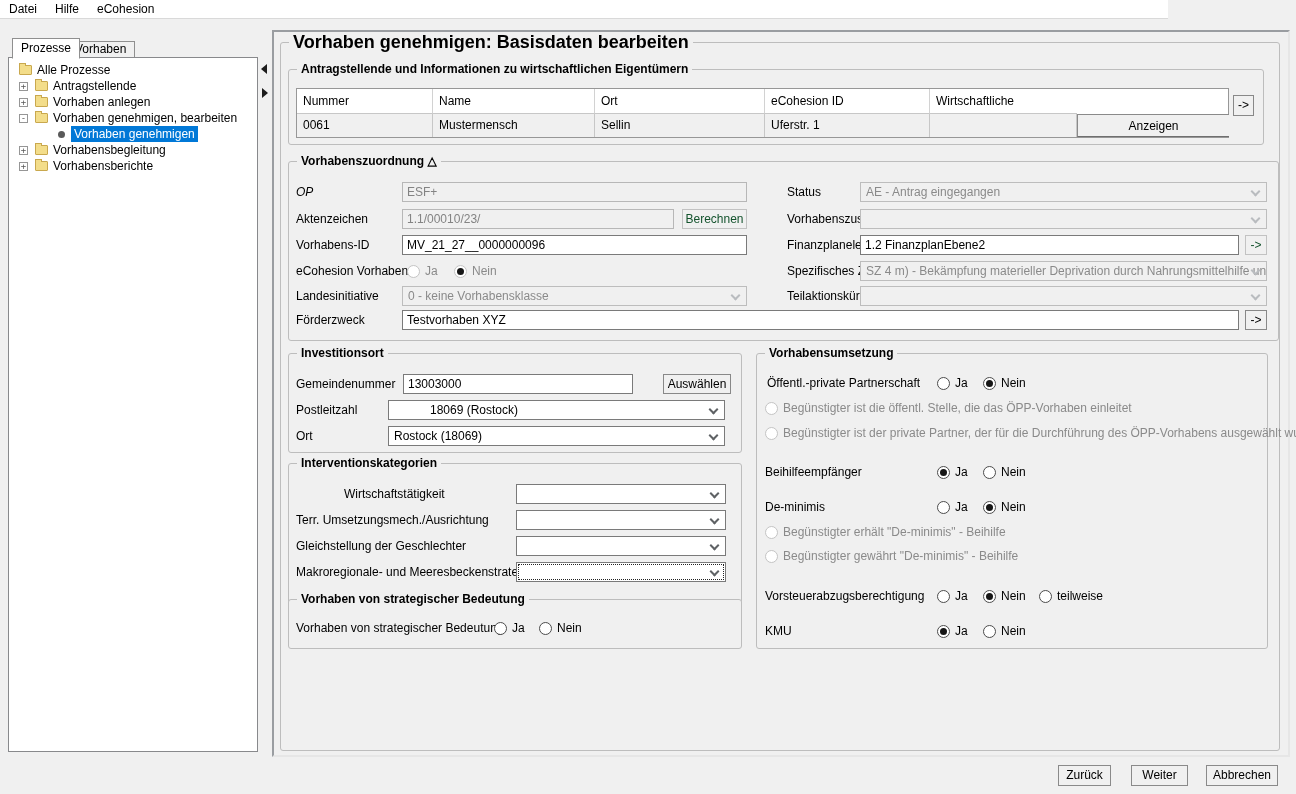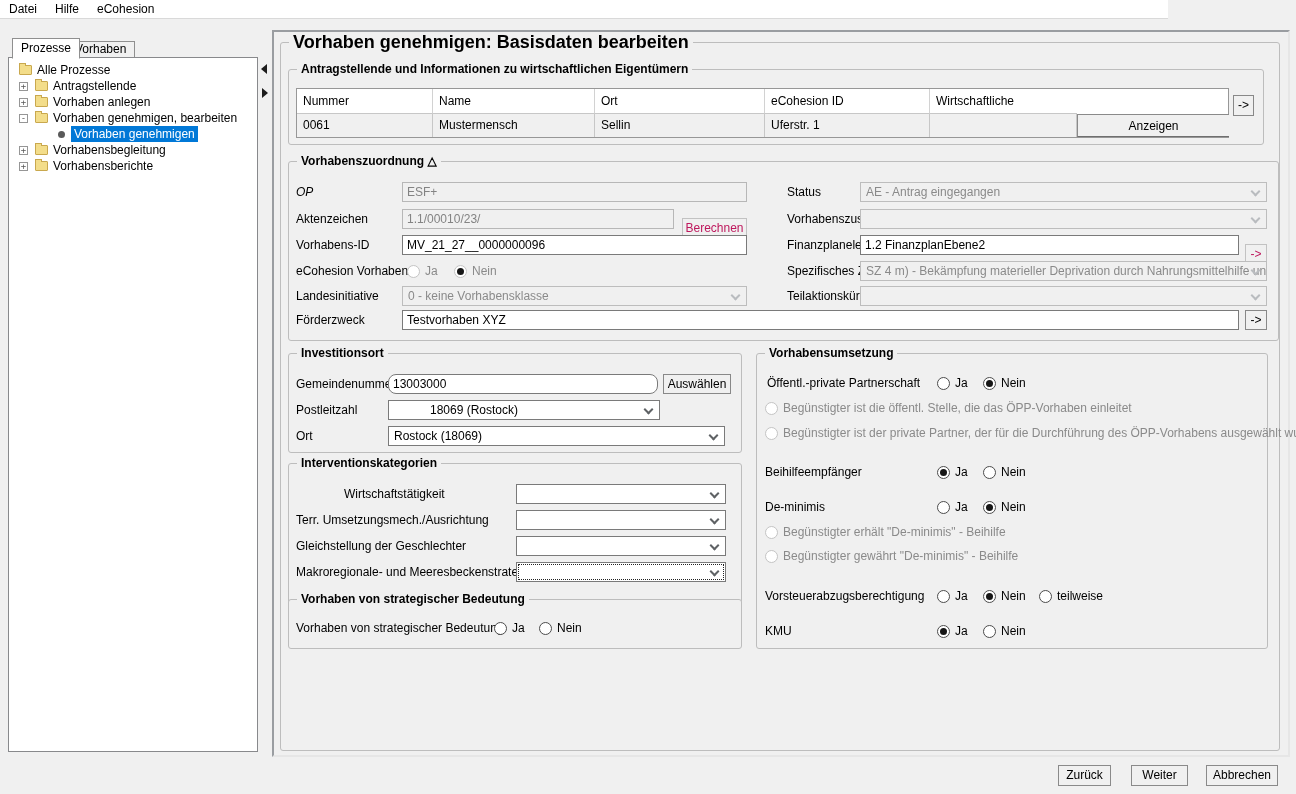--- a/index.html
+++ b/index.html
@@ -49,21 +49,21 @@
   .cmb { position:absolute; height:20px; border:1px solid #7a7a7a; background:#fff;
     line-height:18px; padding:0 20px 0 5px; white-space:nowrap; overflow:hidden; }
   .cmb.dis { background:#f0f0f0; color:#8a8a8a; border-color:#bdbdbd; }
   .cmb .chev { position:absolute; right:7px; top:5px; width:7px; height:7px;
     border-left:2px solid #5f6265; border-bottom:2px solid #5f6265; transform:rotate(-45deg); }
   .cmb.dis .chev { border-color:#b9bcbf; }
   .cmb.focus { outline:1px dotted #222; outline-offset:-3px; }
   .btn { position:absolute; height:22px; background:#f0f0f0; border:1px solid #888888;
     text-align:center; line-height:20px; font-size:12px; cursor:default; }
   .btn.small { height:20px; line-height:18px; }
-  .btn.dis { color:#be185d; border-color:#c2c2c2;margin-top:9px; }
+  .btn.dis { color:#14532d; border-color:#c2c2c2; }
   .opt { position:absolute; display:flex; align-items:center; gap:5px; height:14px; white-space:nowrap; }
   .rad { width:13px; height:13px; border:1px solid #4c4c4c; border-radius:50%; background:#fff;
     position:relative; flex:0 0 auto; }
   .rad.on::after { content:""; position:absolute; left:2px; top:2px; width:7px; height:7px;
     border-radius:50%; background:#161616; }
   .opt.dis .rad { border-color:#c4c4c4; }
   .opt.dis { color:#8a8a8a; }
   
   .apptable { position:absolute; left:7px; top:18px; width:933px; border:1px solid #979797; background:#fff; }
   .trh, .trd { display:grid; grid-template-columns:136px 162px 170px 165px 147px 152px; }
@@ -207,24 +207,24 @@
       <div class="f-label" style="left:498px; top:124px;">Teilaktionskürzel</div>
       <div class="cmb dis" style="left:571px; top:124px; width:407px;">
         <span></span>
         <span class="chev"></span>
       </div>
     </div>
 
     <div class="gb" style="left:7px; top:310px; width:454px; height:100px;">
       <span class="legend">Investitionsort</span>
       <div class="f-label" style="left:7px; top:20px;">Gemeindenummer</div>
-      <input class="inp" style="left: 99px; top: 20px; width: 270px; border-radius: 8px;" value="13003000">
+      <input class="inp" style="left: 114px; top: 20px; width: 230px;" value="13003000">
       <div class="btn small" style="left:374px; top:20px; width:68px;">Auswählen</div>
       <div class="f-label" style="left:7px; top:46px;">Postleitzahl</div>
-      <div class="cmb" style="left:99px; top:46px; width:272px;padding-left:41px;">
+      <div class="cmb" style="left:99px; top:46px; width:337px;padding-left:41px;">
         <span>18069 (Rostock)</span>
         <span class="chev"></span>
       </div>
       <div class="f-label" style="left:7px; top:72px;">Ort</div>
       <div class="cmb" style="left:99px; top:72px; width:337px;">
         <span>Rostock (18069)</span>
         <span class="chev"></span>
       </div>
     </div>
 

